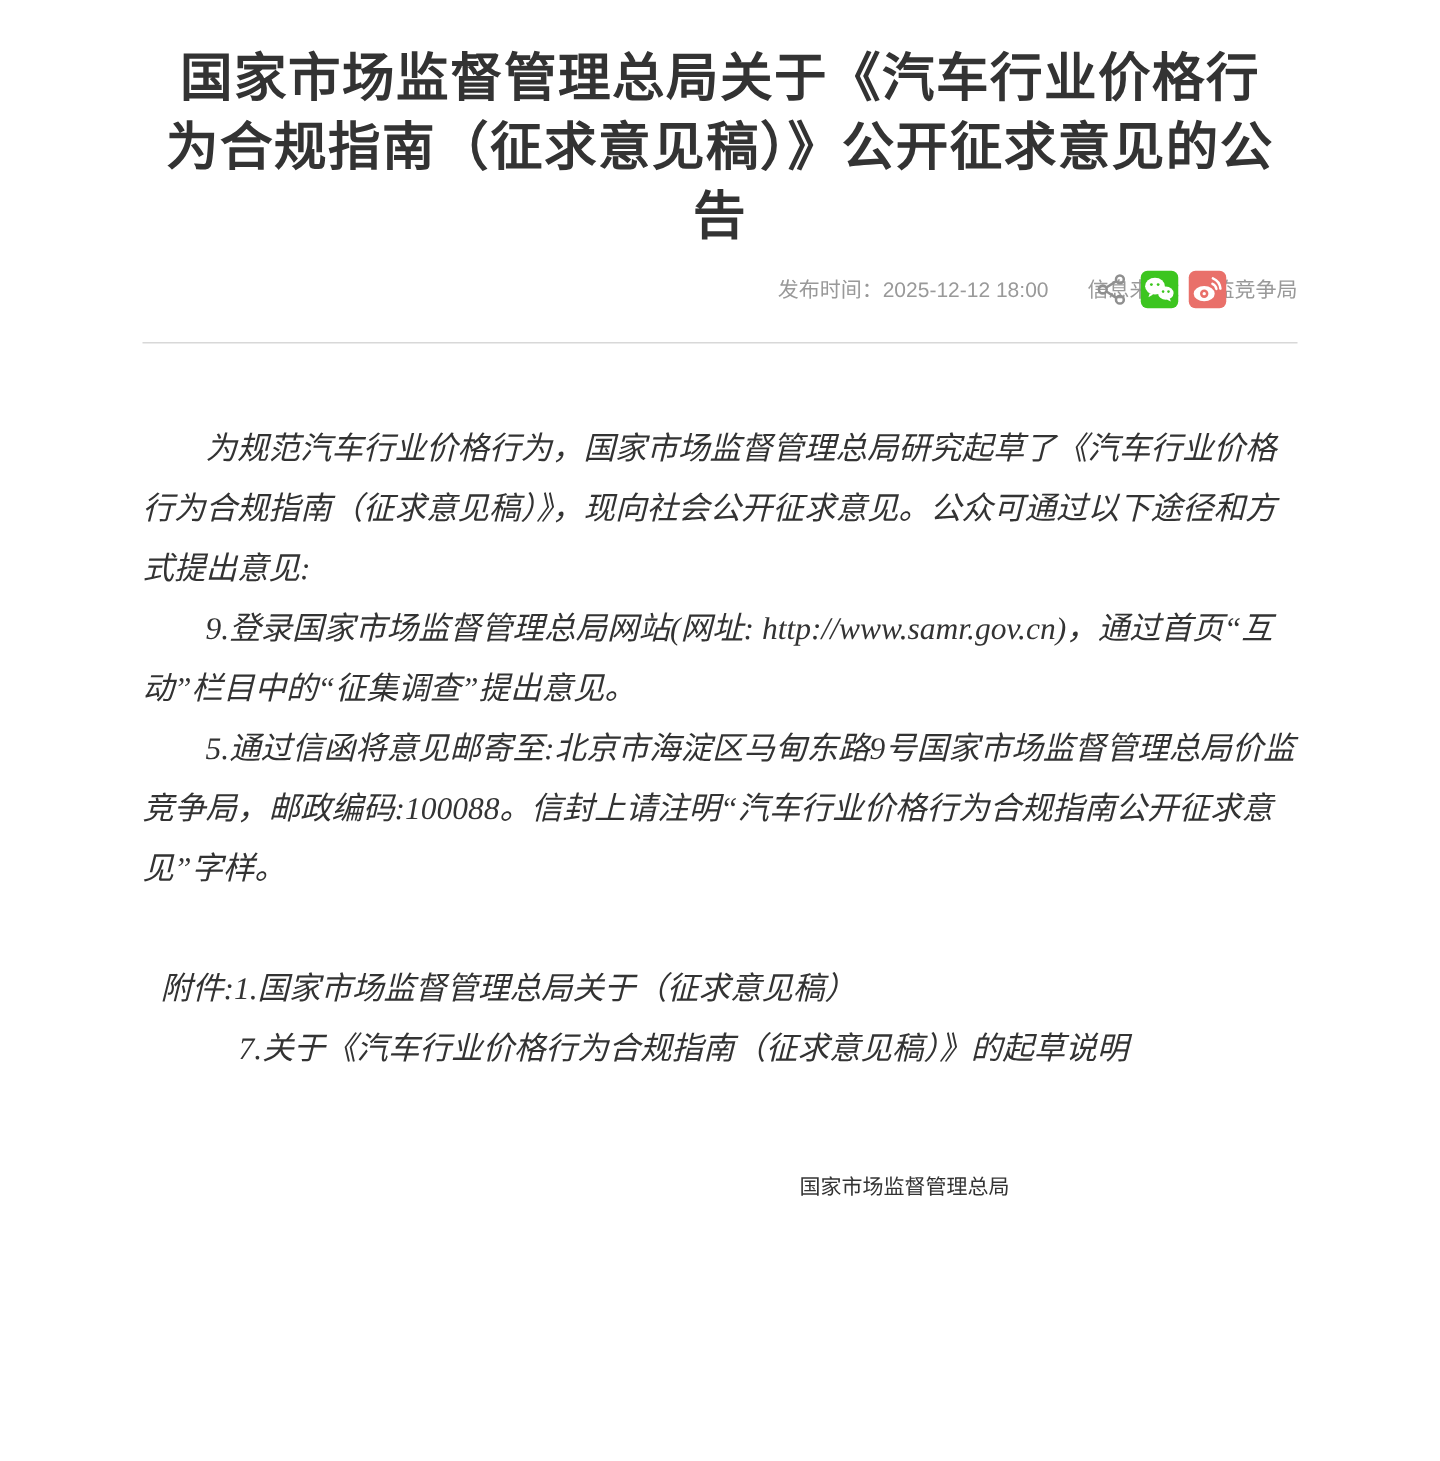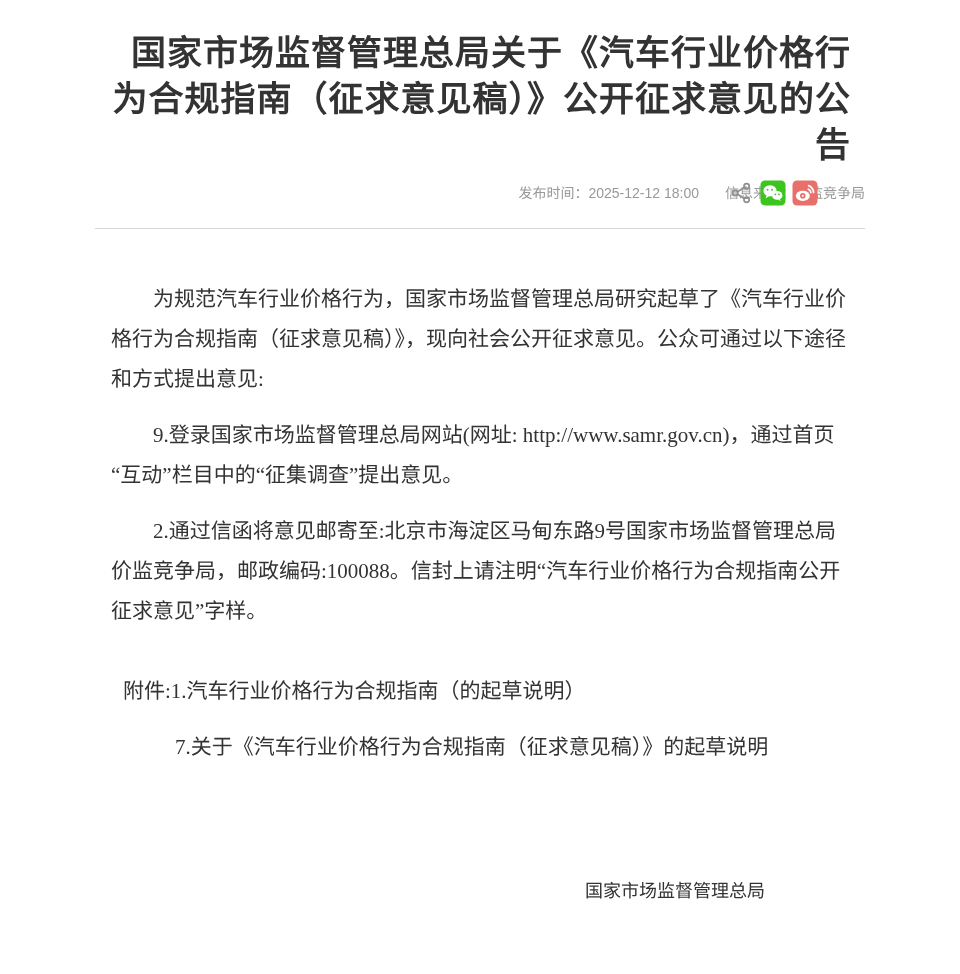--- a/index.html
+++ b/index.html
@@ -17,21 +17,21 @@
     min-height: 974px;
     padding: 0 95px 16px 95px;
   }
   .article-title {
     width: 742px;
     margin: 30px auto 0 auto;
     font-size: 35px;
     line-height: 46px;
     font-weight: 700;
     letter-spacing: 1px;
-    text-align: right;
+    text-align: center;
     color: #333333;
     font-family: "Liberation Sans", "DejaVu Sans", sans-serif;
   }
   .meta-row {
     position: relative;
     margin-top: 12px;
     height: 26px;
     text-align: right;
     font-size: 14px;
     line-height: 26px;
@@ -63,29 +63,29 @@
     border-top: 1px solid #d8d8d8;
     margin: 22px 0 0 0;
   }
   .article-body {
     margin-top: 50px;
     font-size: 21px;
     line-height: 40px;
     color: #333333;
     font-family: "Liberation Serif", "DejaVu Serif", serif;
   }
-  .article-body p { margin: 16px; }
+  .article-body p { margin: 0; font-style: italic; }
   .p-indent { text-indent: 2em; }
   .attach-first { margin-top: 40px !important; text-indent: 12px; }
   .attach-next { text-indent: 64px; }
   .signature {
     width: 232px;
-    margin: 104px 100px 0 auto;
-    text-align: right;
-    font-size: 18px;
+    margin: 54px 100px 0 auto;
+    text-align: left;
+    font-size: 14px;
     line-height: 40px;
     font-family: "Liberation Serif", "DejaVu Serif", serif;
     color: #333333;
   }
   .signature div { white-space: nowrap; }
 </style>
 </head>
 <body>
 
 <div class="page">
@@ -131,23 +131,23 @@
         </svg>
       </button>
     </span>
   </div>
 
   <hr class="divider">
 
   <div class="article-body">
     <p class="p-indent">为规范汽车行业价格行为，国家市场监督管理总局研究起草了《汽车行业价格行为合规指南（征求意见稿）》，现向社会公开征求意见。公众可通过以下途径和方式提出意见:</p>
     <p class="p-indent">9.登录国家市场监督管理总局网站(网址: http://www.samr.gov.cn)，通过首页“互动”栏目中的“征集调查”提出意见。</p>
-    <p class="p-indent">2.通过信函将意见邮寄至:北京市海淀区马甸东路9号国家市场监督管理总局价监竞争局，邮政编码:100088。信封上请注明“汽车行业价格行为合规指南公开征求意见”字样。</p>
+    <p class="p-indent">5.通过信函将意见邮寄至:北京市海淀区马甸东路9号国家市场监督管理总局价监竞争局，邮政编码:100088。信封上请注明“汽车行业价格行为合规指南公开征求意见”字样。</p>
 
-    <p class="attach-first">附件:1.汽车行业价格行为合规指南（的起草说明）</p>
+    <p class="attach-first">附件:1.国家市场监督管理总局关于（征求意见稿）</p>
     <p class="attach-next">7.关于《汽车行业价格行为合规指南（征求意见稿）》的起草说明</p>
   </div>
 
   <div class="signature">
     <div>国家市场监督管理总局</div>
   </div>
 
 </div>
 
 </body></html>

